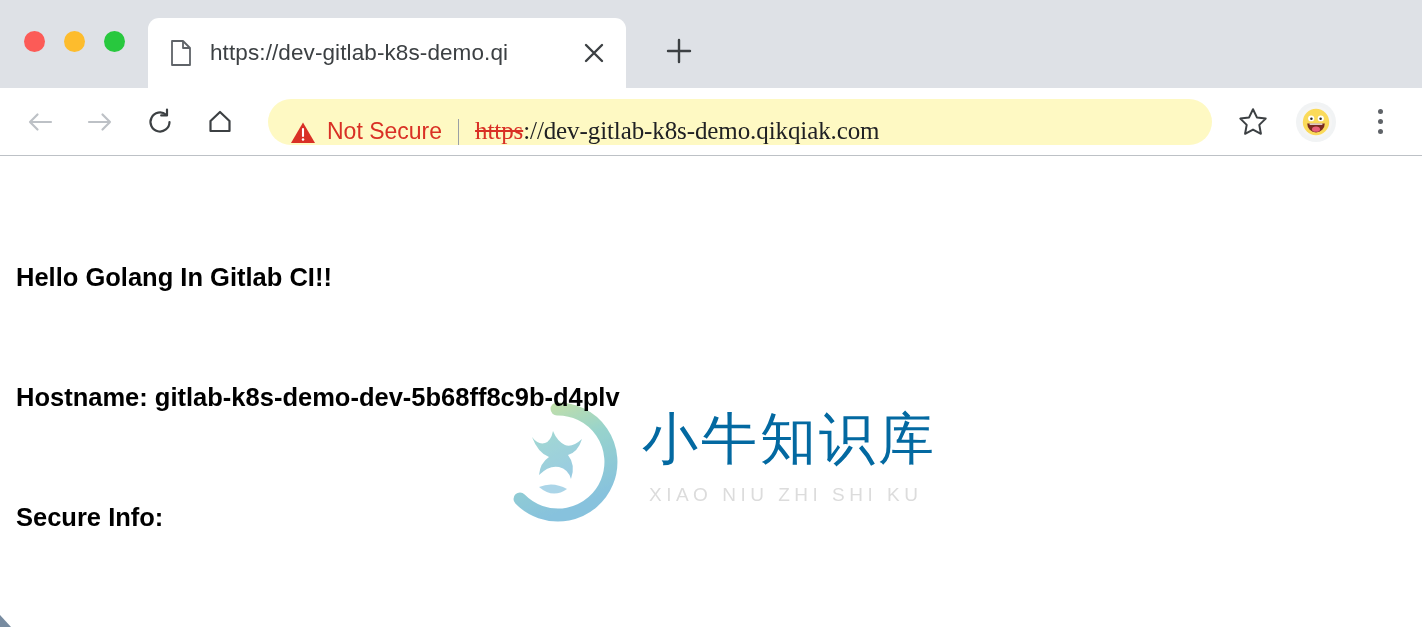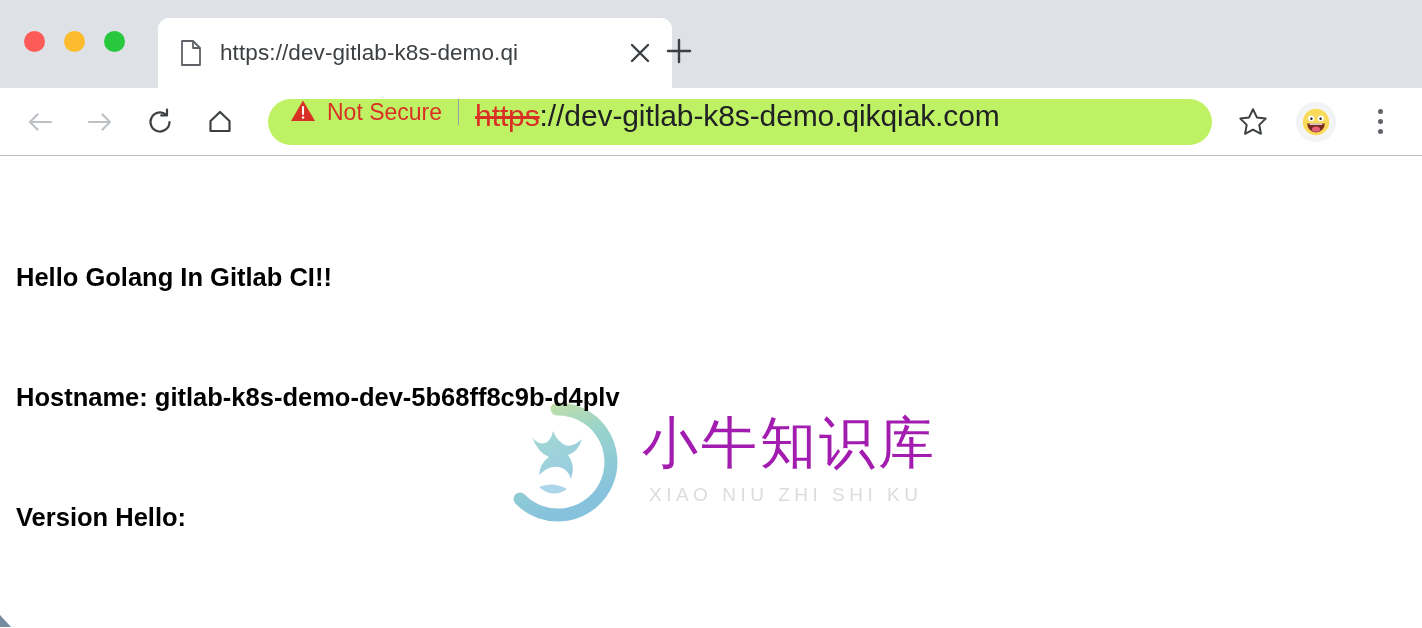--- a/index.html
+++ b/index.html
@@ -35,23 +35,23 @@
     width: 21px;
     height: 21px;
     border-radius: 50%;
   }
   .light.red    { background: #fc5b57; }
   .light.amber  { background: #fdbc2d; }
   .light.green  { background: #28c83e; }
 
   .tab {
     position: absolute;
-    left: 158px;
+    left: 148px;
     bottom: 0;
-    width: 514px;
+    width: 478px;
     height: 70px;
     background: #ffffff;
     border-radius: 11px 11px 0 0;
     display: flex;
     align-items: center;
     padding: 0 0 0 22px;
     box-sizing: border-box;
   }
   .tab-favicon {
     width: 22px;
@@ -110,26 +110,26 @@
     justify-content: center;
     flex: 0 0 auto;
     border-radius: 50%;
   }
   .nav-btn.first { margin-left: 18px; }
   .nav-gap { width: 16px; flex: 0 0 auto; }
 
   .omnibox {
     flex: 1 1 auto;
     height: 46px;
-    background: #bef264;
+    background: #fef9c3;
     border-radius: 23px;
     margin-left: 26px;
     margin-right: 14px;
     display: flex;
-    align-items: flex-start;
+    align-items: flex-end;
     padding: 0 22px;
     box-sizing: border-box;
     min-width: 0;
   }
   .warn-triangle {
     flex: 0 0 auto;
     margin-right: 11px;
     display: block;
   }
   .not-secure {
@@ -139,26 +139,27 @@
     flex: 0 0 auto;
   }
   .omni-sep {
     width: 1px;
     height: 26px;
     background: #9aa0a6;
     margin: 0 16px;
     flex: 0 0 auto;
   }
   .url {
-    font-size: 30px;
+    font-size: 25px;
     color: #202124;
     white-space: nowrap;
     letter-spacing: -0.1px;
     overflow: hidden;
     text-overflow: ellipsis;
+    font-family: Liberation Serif, serif;
   }
   .url .scheme-bad {
     color: #d93025;
     text-decoration: line-through;
     text-decoration-color: #d93025;
   }
   .star-btn {
     width: 54px;
     height: 46px;
     flex: 0 0 auto;
@@ -232,22 +233,22 @@
     width: 130px;
     height: 122px;
     opacity: 0.62;
   }
   .wm-cn {
     position: absolute;
     left: 150px;
     top: 12px;
     font-size: 56px;
     line-height: 60px;
-    color: #a21caf;
-    font-family: Liberation Sans, sans-serif;
+    color: #0369a1;
+    font-family: Liberation Mono, monospace;
     letter-spacing: 3px;
     white-space: nowrap;
   }
   .wm-py {
     position: absolute;
     left: 157px;
     top: 83px;
     font-size: 19px;
     color: #dcdcdc;
     letter-spacing: 4.5px;
@@ -381,21 +382,21 @@
       <path d="M40 36 q6 16 17 20 q-9 6 -10 18 q10 -10 20 -8 q9 2 12 12 q5 -14 -3 -24 q10 -3 14 -16 q-10 9 -17 6 q-8 -4 -12 -14 q-2 10 -8 12 q-7 2 -13 -6 Z" fill="url(#oxgrad)" opacity="0.85"></path>
       <path d="M47 86 q14 -6 28 2 q-14 10 -28 -2 Z" fill="#3f9ec9" opacity="0.7"></path>
     </svg>
     <div class="wm-cn">小牛知识库</div>
     <div class="wm-py">XIAO NIU ZHI SHI KU</div>
   </div>
 
   <div class="content">
     <div>Hello Golang In Gitlab CI!!</div>
     <div>Hostname: gitlab-k8s-demo-dev-5b68ff8c9b-d4plv</div>
-    <div>Version Hello:</div>
+    <div>Secure Info:</div>
     <div>app, version v1.0.1 (branch: master, revision: 4987b4a1fb3a34102c219ef45a0a0b75fec58e66)</div>
     
     
     
   </div>
 
   <svg class="corner-artifact" viewBox="0 0 22 22">
     <path d="M0 22 L0 10 L11 22 Z" fill="#2a4a6b" opacity="0.75"></path>
   </svg>
 </div>

